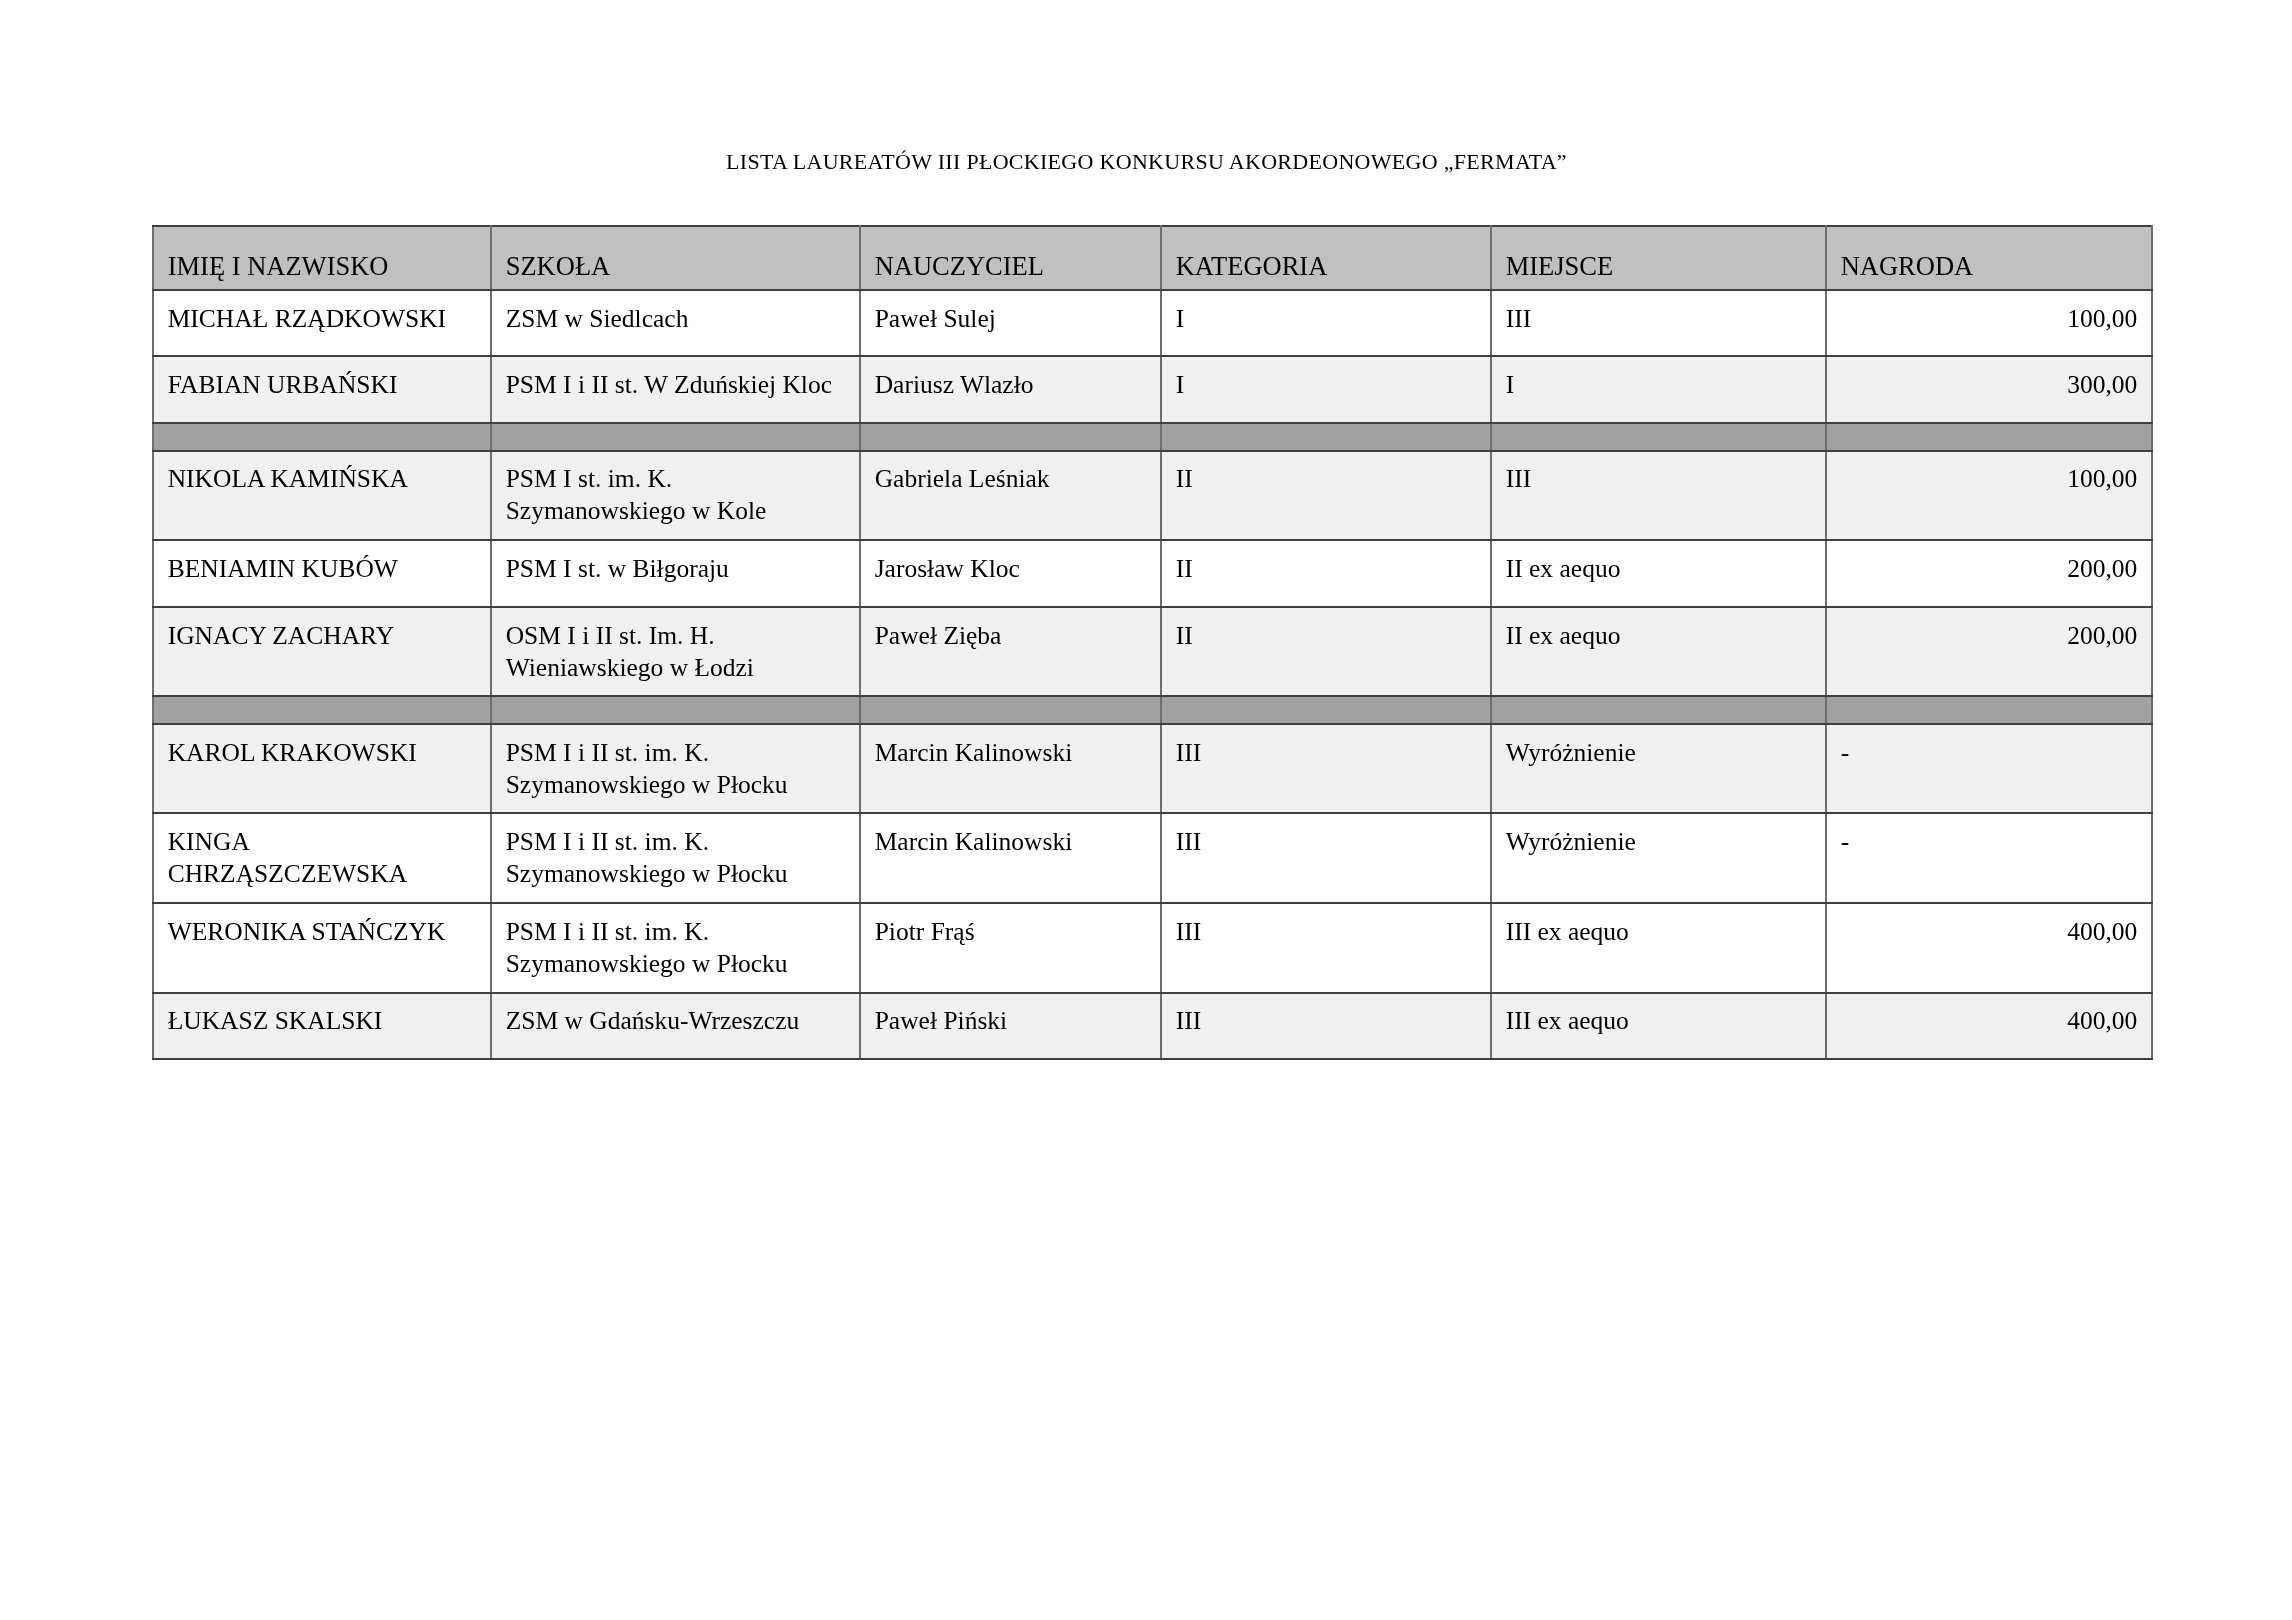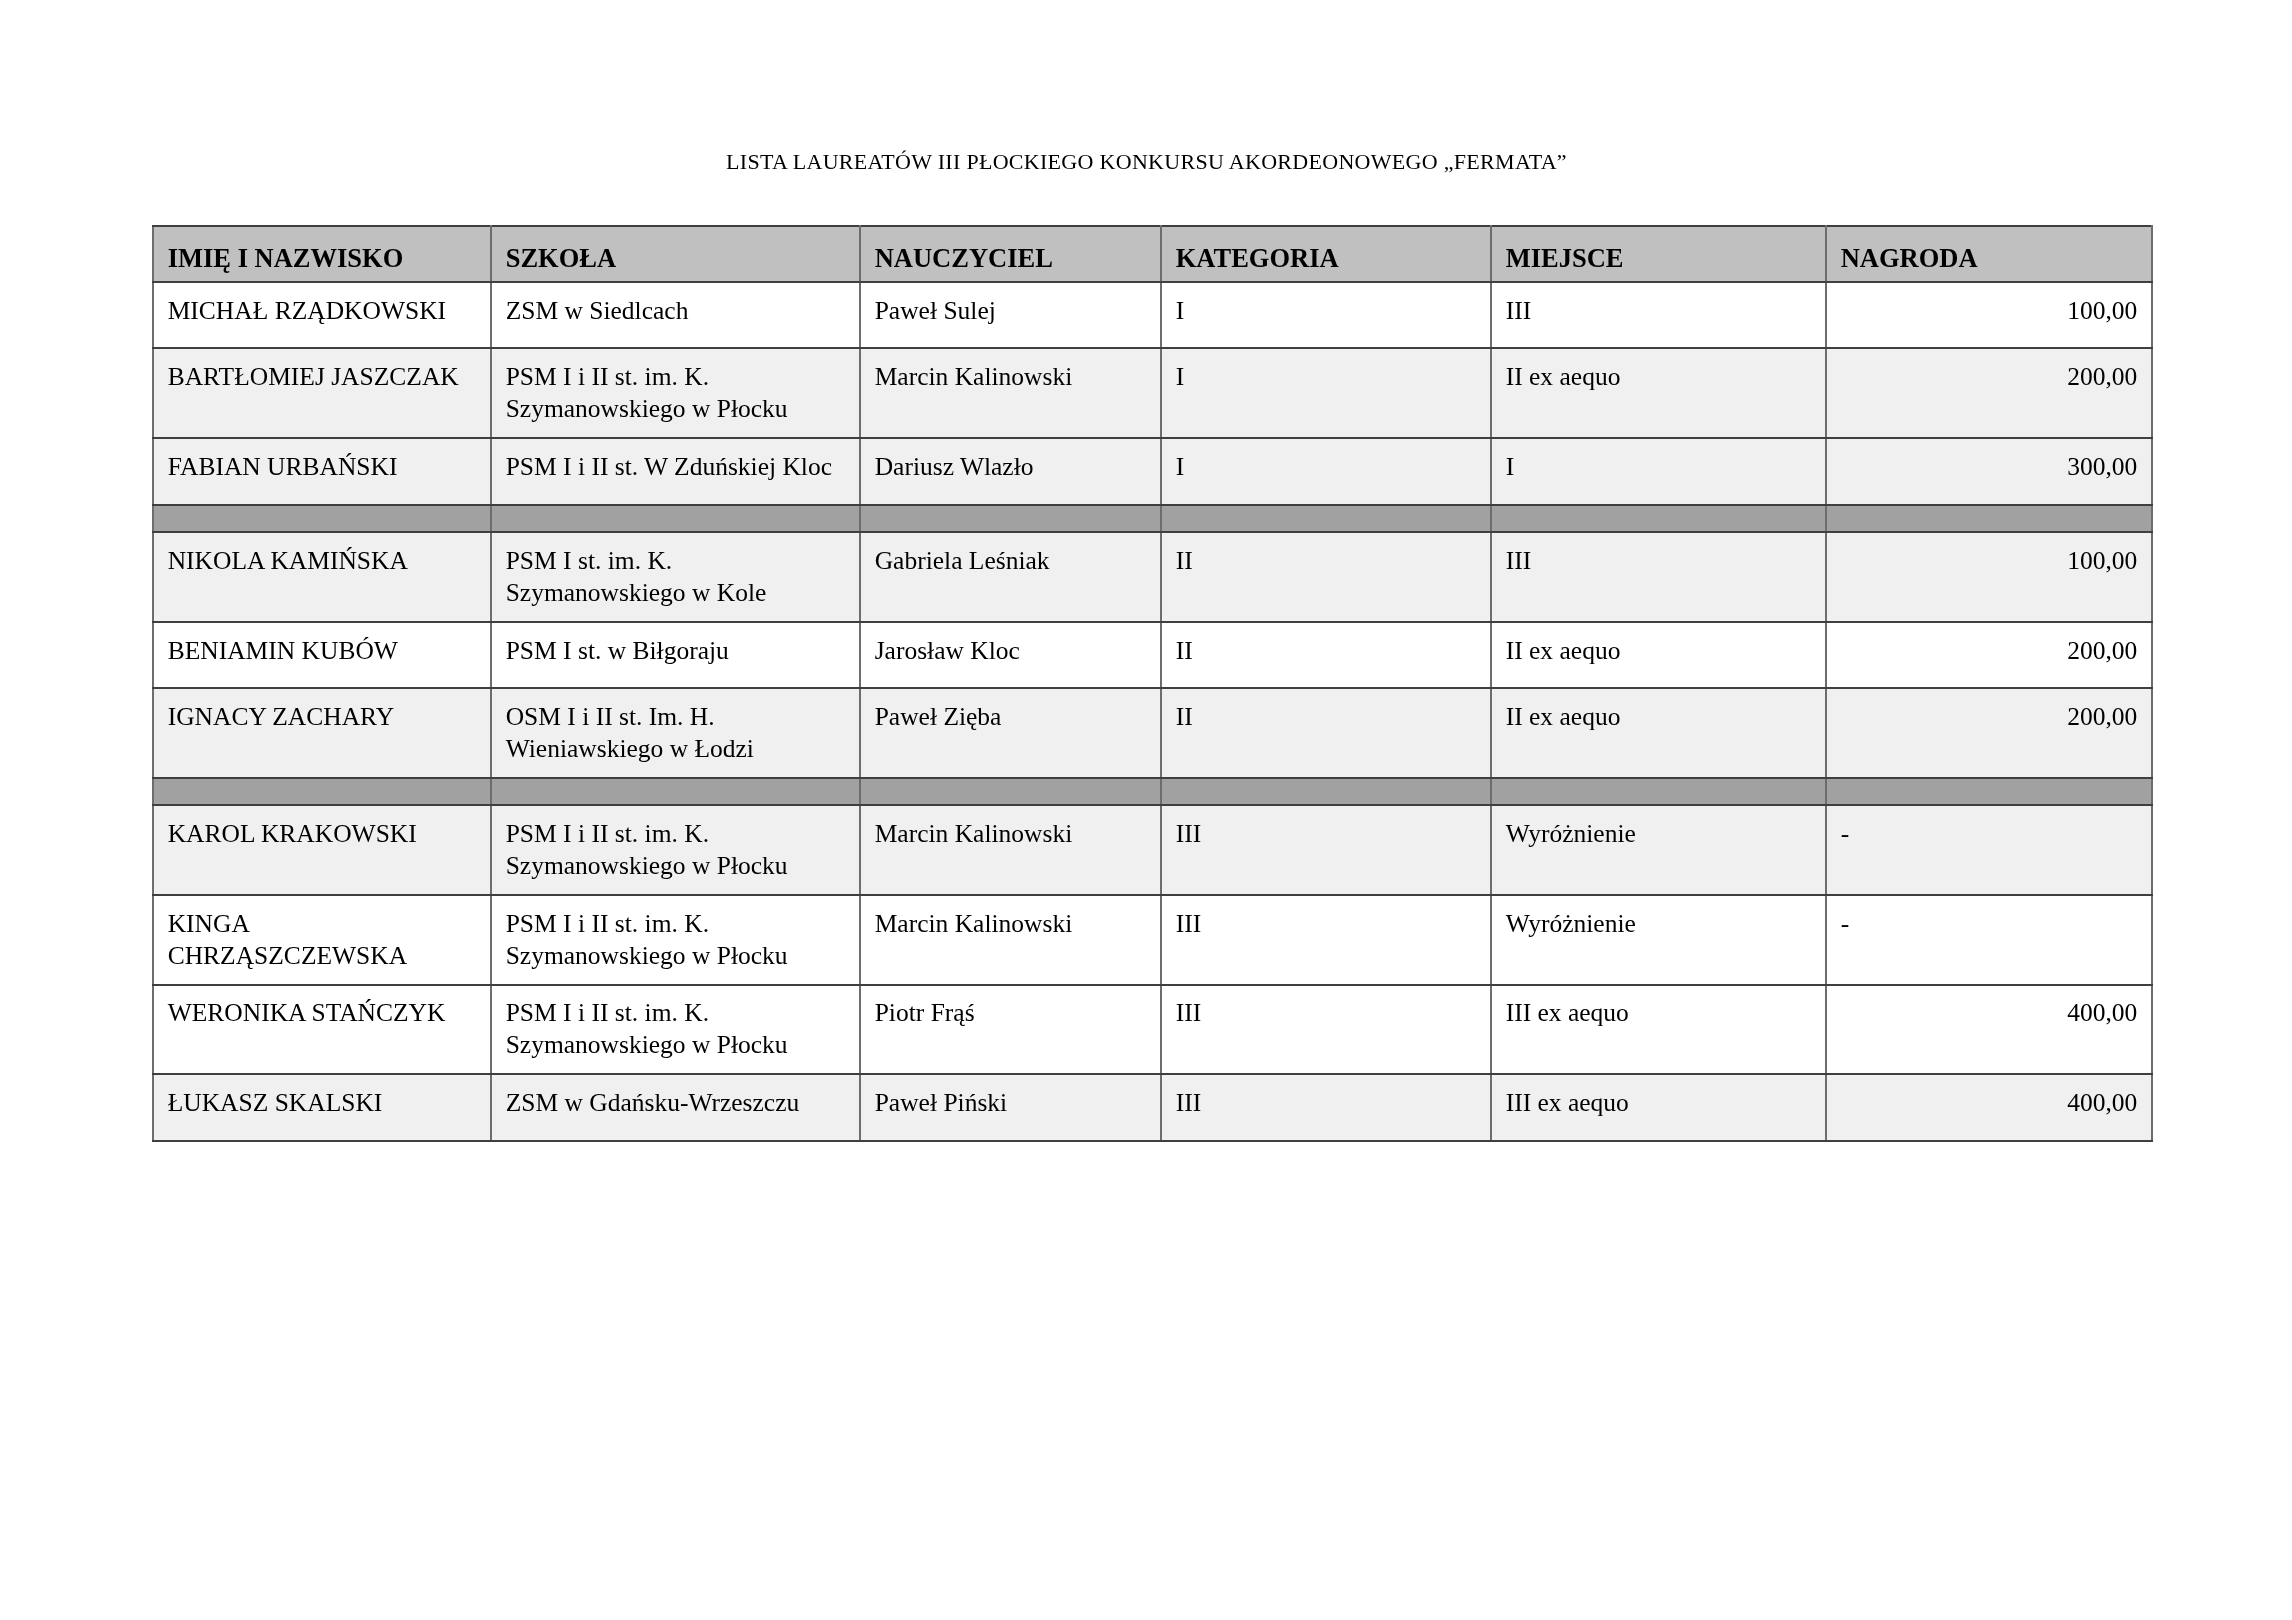--- a/index.html
+++ b/index.html
@@ -42,25 +42,25 @@
     border-left: 2px solid #6d6d6d;
     border-right: 2px solid #6d6d6d;
     vertical-align: top;
     text-align: left;
     padding: 11.8px 13.7px 11.8px 13.7px;
     overflow: hidden;
     word-wrap: break-word;
   }
   table.laureates th {
     background: var(--header-bg, #c0c0c0);
-    font-weight: bold;
+    font-weight: normal;
     font-size: 26.5px;
     height: 35px;
     vertical-align: middle;
-    padding-top: 13px;
+    padding-top: 21px;
     padding-bottom: 5.9px;
   }
   tr.data-row td { height: 41px; background: var(--row-bg, #ffffff); }
   tr.data-row.shaded td { background: var(--row-shaded-bg, #f0f0f0); }
   tr.sep-row td { height: 25.5px; background: var(--separator-bg, #a1a1a1); padding: 0; }
   td.prize-cell { padding-right: 15.7px; }
   
   col.c-name    { width: 338px; }
   col.c-school  { width: 369px; }
   col.c-teacher { width: 301px; }
@@ -93,28 +93,20 @@
     </tr>
   </thead>
   <tbody>
       <tr class="data-row">
         <td>MICHAŁ RZĄDKOWSKI</td>
         <td>ZSM w Siedlcach</td>
         <td>Paweł Sulej</td>
         <td>I</td>
         <td>III</td>
         <td class="prize-cell" style="text-align: right;">100,00</td>
-      </tr>
-      <tr class="data-row shaded">
-        <td>BARTŁOMIEJ JASZCZAK</td>
-        <td>PSM I i II st. im. K. Szymanowskiego w Płocku</td>
-        <td>Marcin Kalinowski</td>
-        <td>I</td>
-        <td>II ex aequo</td>
-        <td class="prize-cell" style="text-align: right;">200,00</td>
       </tr>
       <tr class="data-row shaded">
         <td>FABIAN URBAŃSKI</td>
         <td>PSM I i II st. W Zduńskiej Kloc</td>
         <td>Dariusz Wlazło</td>
         <td>I</td>
         <td>I</td>
         <td class="prize-cell" style="text-align: right;">300,00</td>
       </tr>
       <tr class="sep-row">

